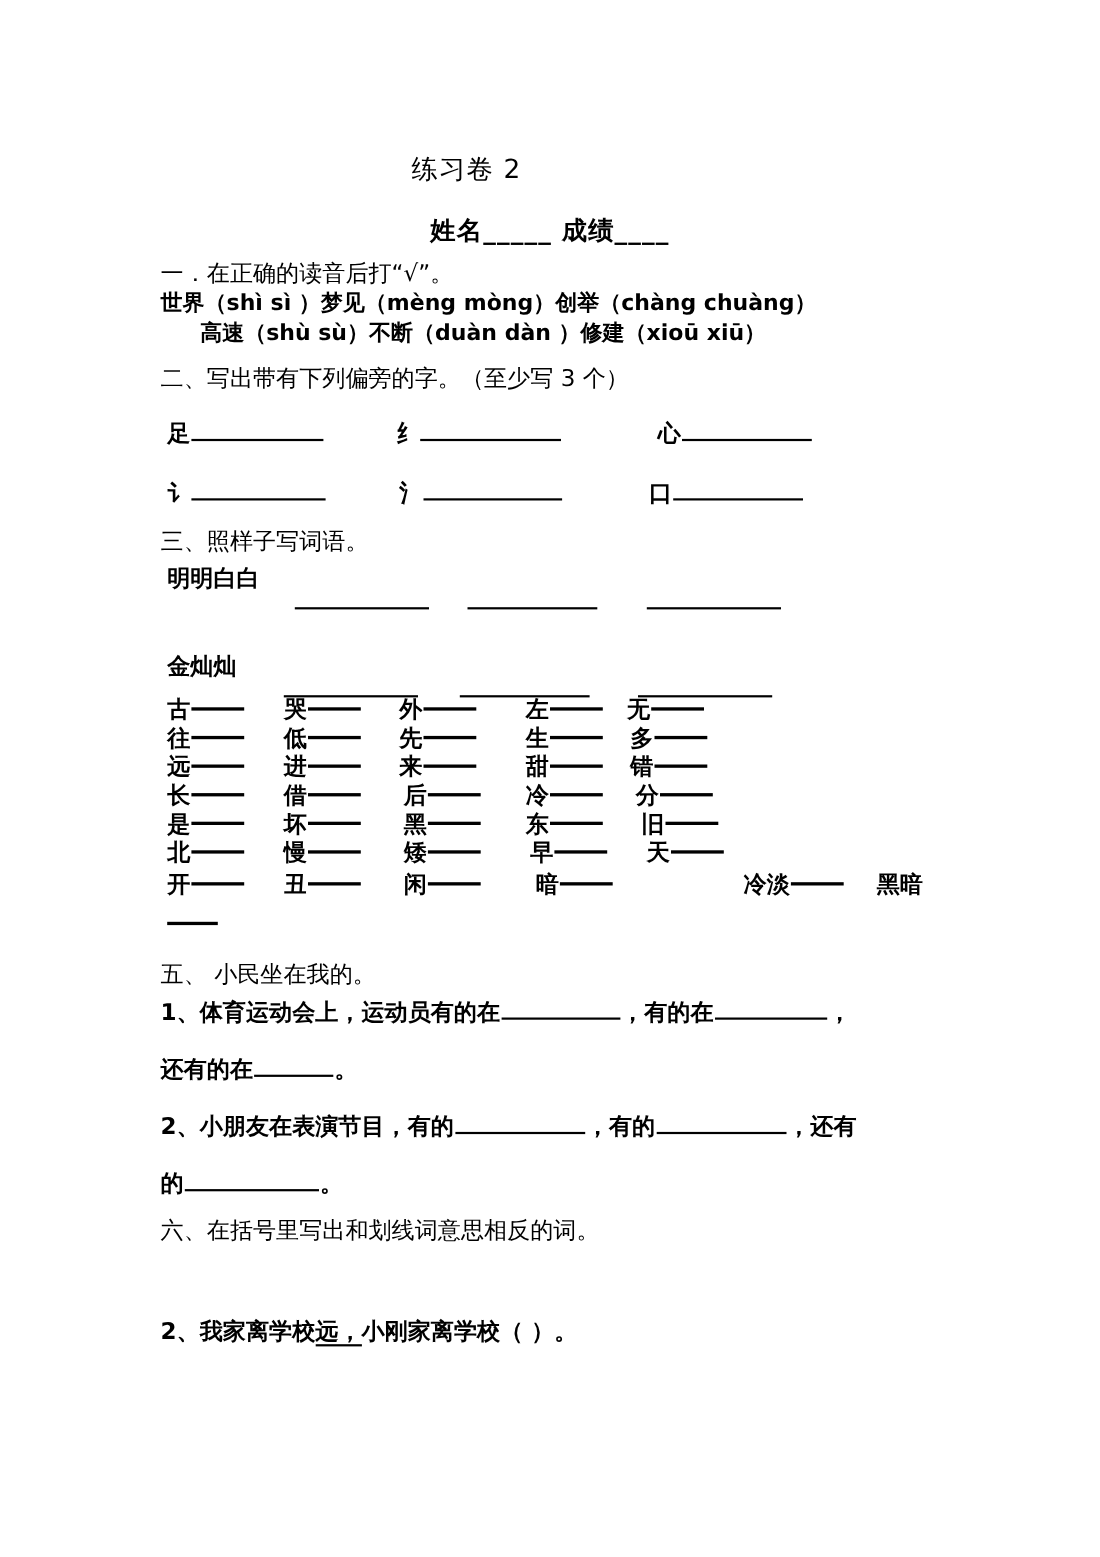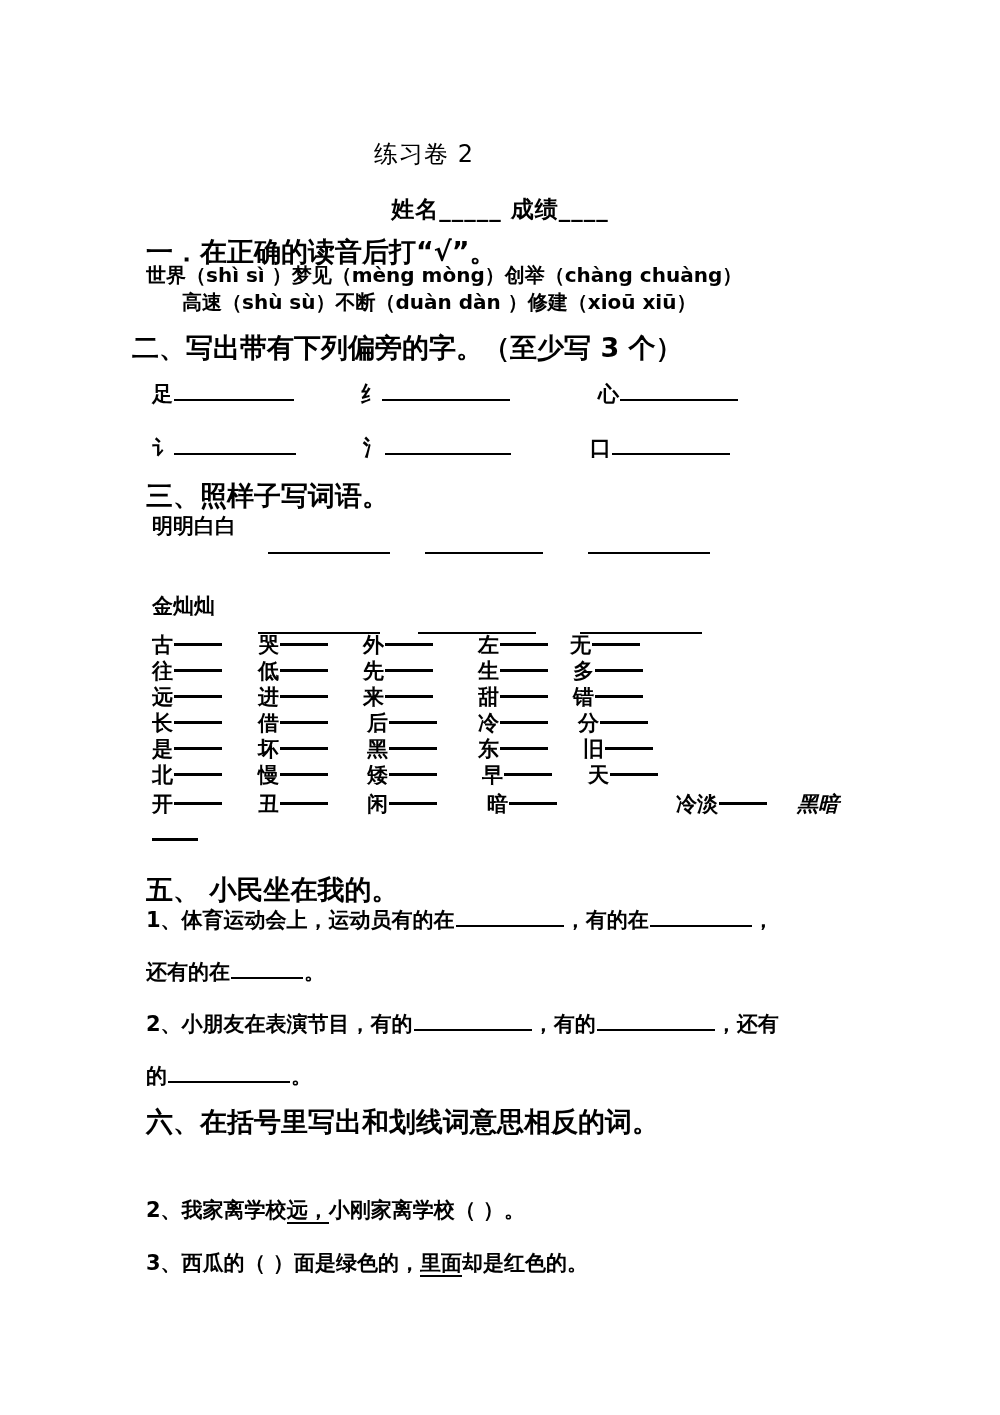--- a/index.html
+++ b/index.html
@@ -37,22 +37,22 @@
     width: 1000px;
     text-align: center;
     font-size: 23px;
     font-weight: bold;
     letter-spacing: 1px;
   }
 
   
   .blk { position: absolute; }
   .hd {
-    font-size: 27px;
-    font-weight: bold;
+    font-size: 21px;
+    font-weight: normal;
     letter-spacing: 0px;
     white-space: nowrap;
   }
   .ln {
     font-size: 21px;
     font-weight: bold;
     white-space: nowrap;
   }
   .pin {
     font-size: 20px;
@@ -130,21 +130,21 @@
   <div class="blk hd" style="left:146px; top:234px;">一．在正确的读音后打“√”。</div>
 
   <div class="blk pin" style="left:146px; top:262px;">
     <span>世界（shì   sì ）</span><span>梦见（mèng  mòng）</span><span>创举（chàng chuàng）</span>
   </div>
 
   <div class="blk pin" style="left:146px; top:289px;margin-left:36px;">
     <span>高速（shù  sù）</span><span>不断（duàn   dàn ）</span><span>修建（xioū  xiū）</span>
   </div>
 
-  <div class="blk hd" style="left:132px; top:330px;">二、写出带有下列偏旁的字。（至少写 3 个）</div>
+  <div class="blk hd" style="left:146px; top:330px;">二、写出带有下列偏旁的字。（至少写 3 个）</div>
 
   <div class="rad-row" style="top:380px;">
     <div class="rad" style="left:152px;">
       <span>足</span><span class="u" style="width:120px;"></span>
     </div>
     <div class="rad" style="left:360px;">
       <span>纟</span><span class="u" style="width:128px;"></span>
     </div>
     <div class="rad" style="left:598px;">
       <span>心</span><span class="u" style="width:118px;"></span>
@@ -227,21 +227,21 @@
     <div class="ant-cell" style="left:482px;"><span>早</span><span class="dash"></span></div>
     <div class="ant-cell" style="left:588px;"><span>天</span><span class="dash"></span></div>
   </div>
 
   <div class="ant-row" style="top:790px;">
     <div class="ant-cell" style="left:152px;"><span>开</span><span class="dash"></span></div>
     <div class="ant-cell" style="left:258px;"><span>丑</span><span class="dash"></span></div>
     <div class="ant-cell" style="left:367px;"><span>闲</span><span class="dash"></span></div>
     <div class="ant-cell" style="left:487px;"><span>暗</span><span class="dash"></span></div>
     <div class="ant-cell" style="left:676px;"><span>冷淡</span><span class="dash"></span></div>
-    <div class="ant-cell" style="left:797px;font-style:italic;"><span>黑暗</span></div>
+    <div class="ant-cell" style="left:797px;"><span>黑暗</span></div>
   </div>
 
   <div class="dash-wrap" style="top:838px;"></div>
 
   <div class="blk hd" style="left:146px; top:872px;">五、 小民坐在我的。</div>
 
   <div class="blk ln" style="left:146px; top:906px;">
     <span>1、体育运动会上，运动员有的在</span><span class="u" style="width:108px;"></span><span>，有的在</span><span class="u" style="width:102px;"></span><span>，</span>
   </div>
 
@@ -257,17 +257,14 @@
     <span>的</span><span class="u" style="width:122px;"></span><span>。</span>
   </div>
 
   <div class="blk hd" style="left:146px; top:1104px;">六、在括号里写出和划线词意思相反的词。</div>
 
 
   <div class="blk ln" style="left:146px; top:1196px;">
     <span>2、我家离学校</span><span class="uline">远，</span><span>小刚家离学校（  ）。</span>
   </div>
 
-  <div class="blk ln" style="left:146px; top:1249px;">
-    <span>3、西瓜的（  ）面是绿色的，</span><span class="uline">里面</span><span>却是红色的。</span>
-  </div>
 
 </div>
 
 </body></html>

